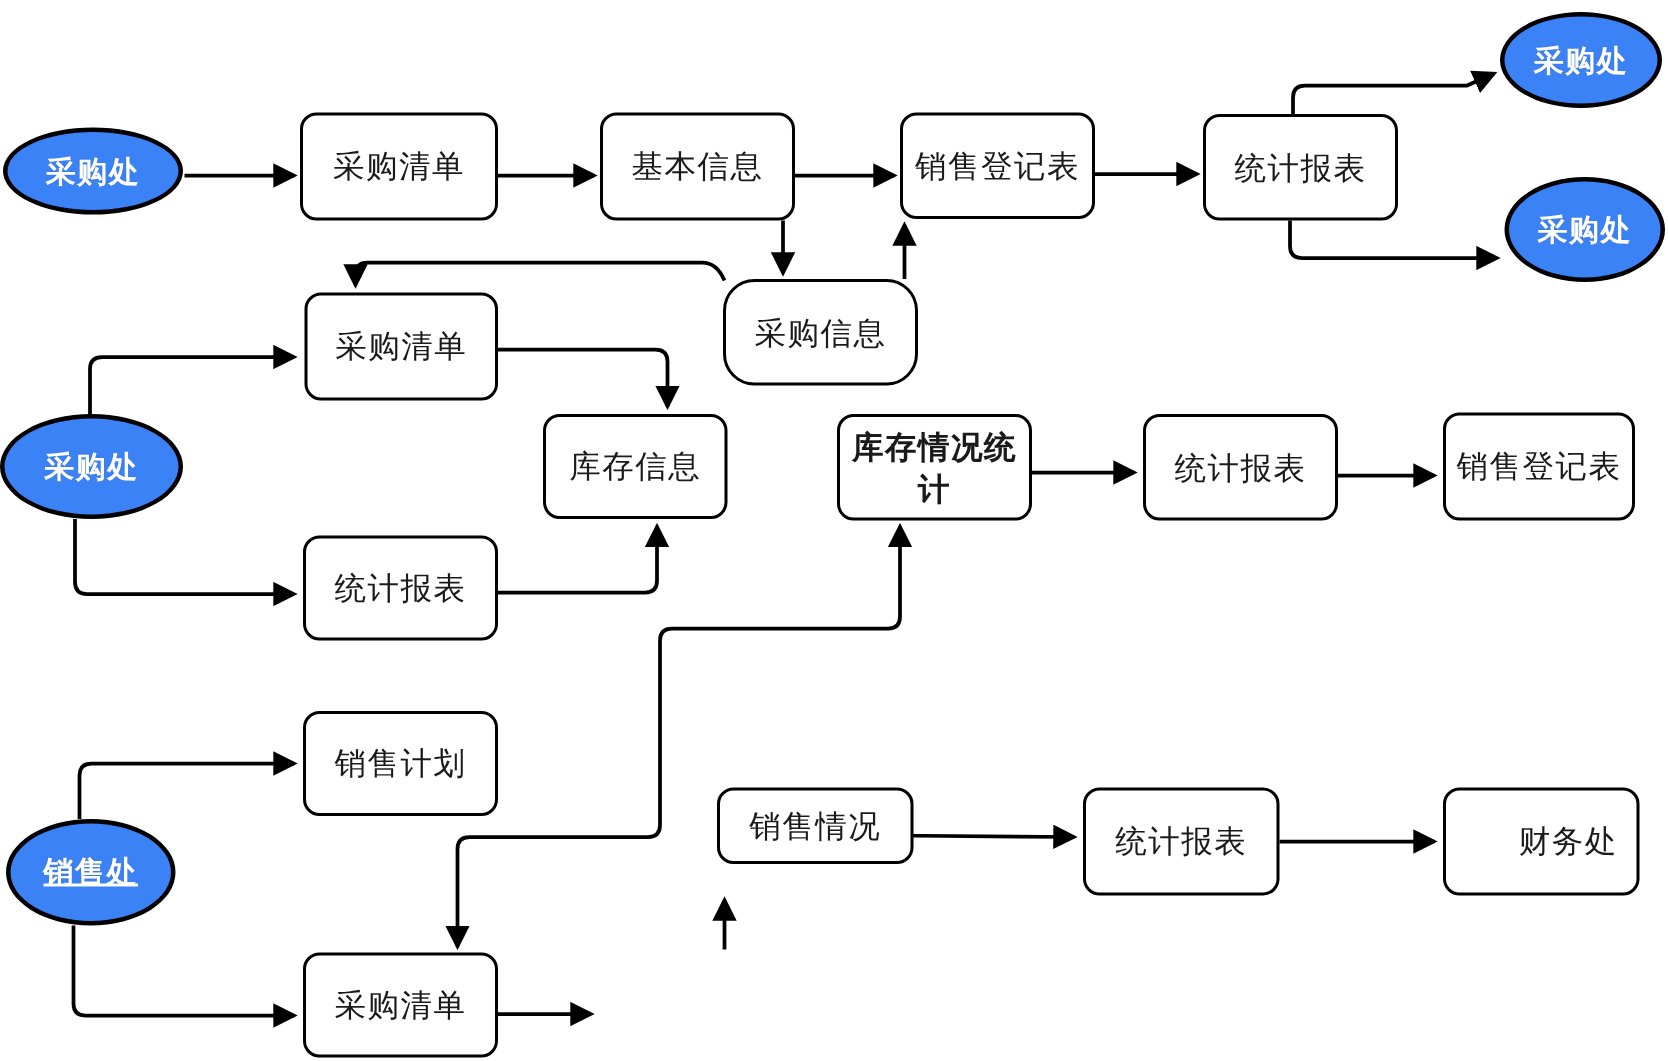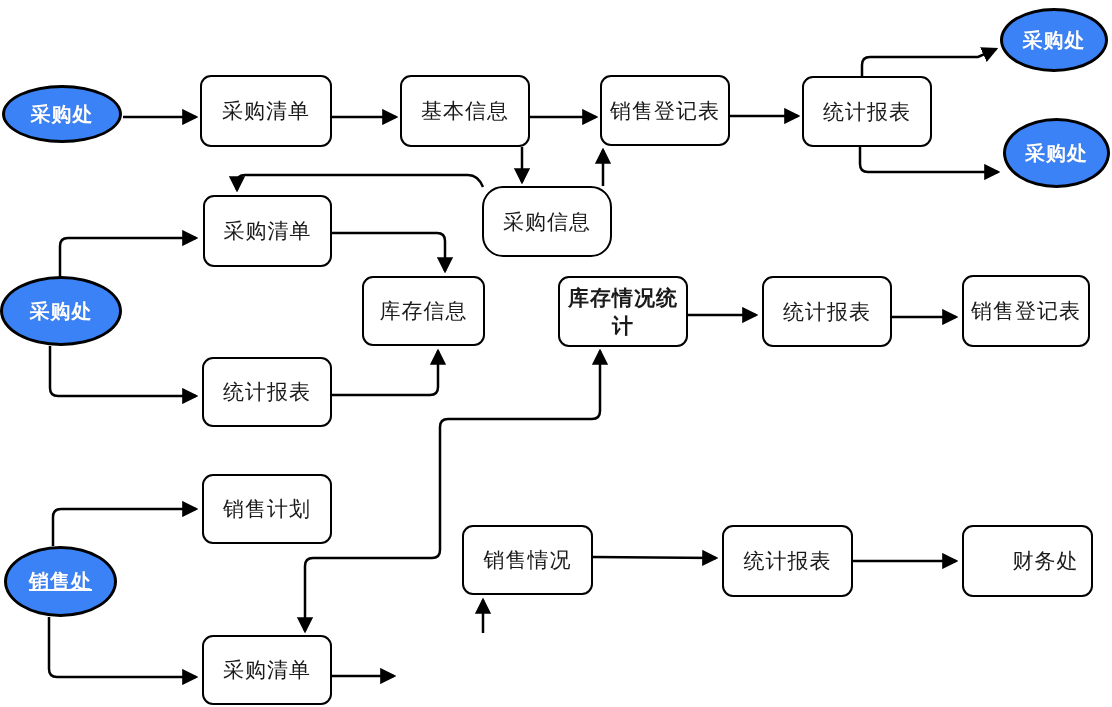--- a/index.html
+++ b/index.html
@@ -113,18 +113,18 @@
   <div class="node proc" style="left:600px; top:75px;  width:130px; height:71px;">销售登记表</div>
   <div class="node proc" style="left:802px; top:76px;  width:130px; height:71px;">统计报表</div>
   <div class="node proc" style="left:482px; top:186px; width:130px; height:71px;border-radius:21px;">采购信息</div>
   <div class="node proc" style="left:203px; top:195px; width:129px; height:72px;">采购清单</div>
   <div class="node proc" style="left:362px; top:276px; width:123px; height:70px;">库存信息</div>
   <div class="node proc" style="left:202px; top:357px; width:130px; height:70px;">统计报表</div>
   <div class="node proc" style="left:558px; top:276px; width:130px; height:71px;font-weight:bold;">库存情况统计</div>
   <div class="node proc" style="left:762px; top:276px; width:130px; height:71px;">统计报表</div>
   <div class="node proc" style="left:962px; top:275px; width:128px; height:72px;">销售登记表</div>
   <div class="node proc" style="left:202px; top:474px; width:130px; height:70px;">销售计划</div>
-  <div class="node proc" style="left:462px; top:525px; width:131px; height:70px;">销售情况</div>
+  <div class="node proc" style="left:478px; top:525px; width:131px; height:51px;">销售情况</div>
   <div class="node proc" style="left:722px; top:525px; width:131px; height:72px;">统计报表</div>
   <div class="node proc" style="left:962px; top:525px; width:131px; height:72px;padding-left:36px;">财务处</div>
   <div class="node proc" style="left:202px; top:635px; width:130px; height:70px;">采购清单</div>
 
 </div>
 
 </body></html>

